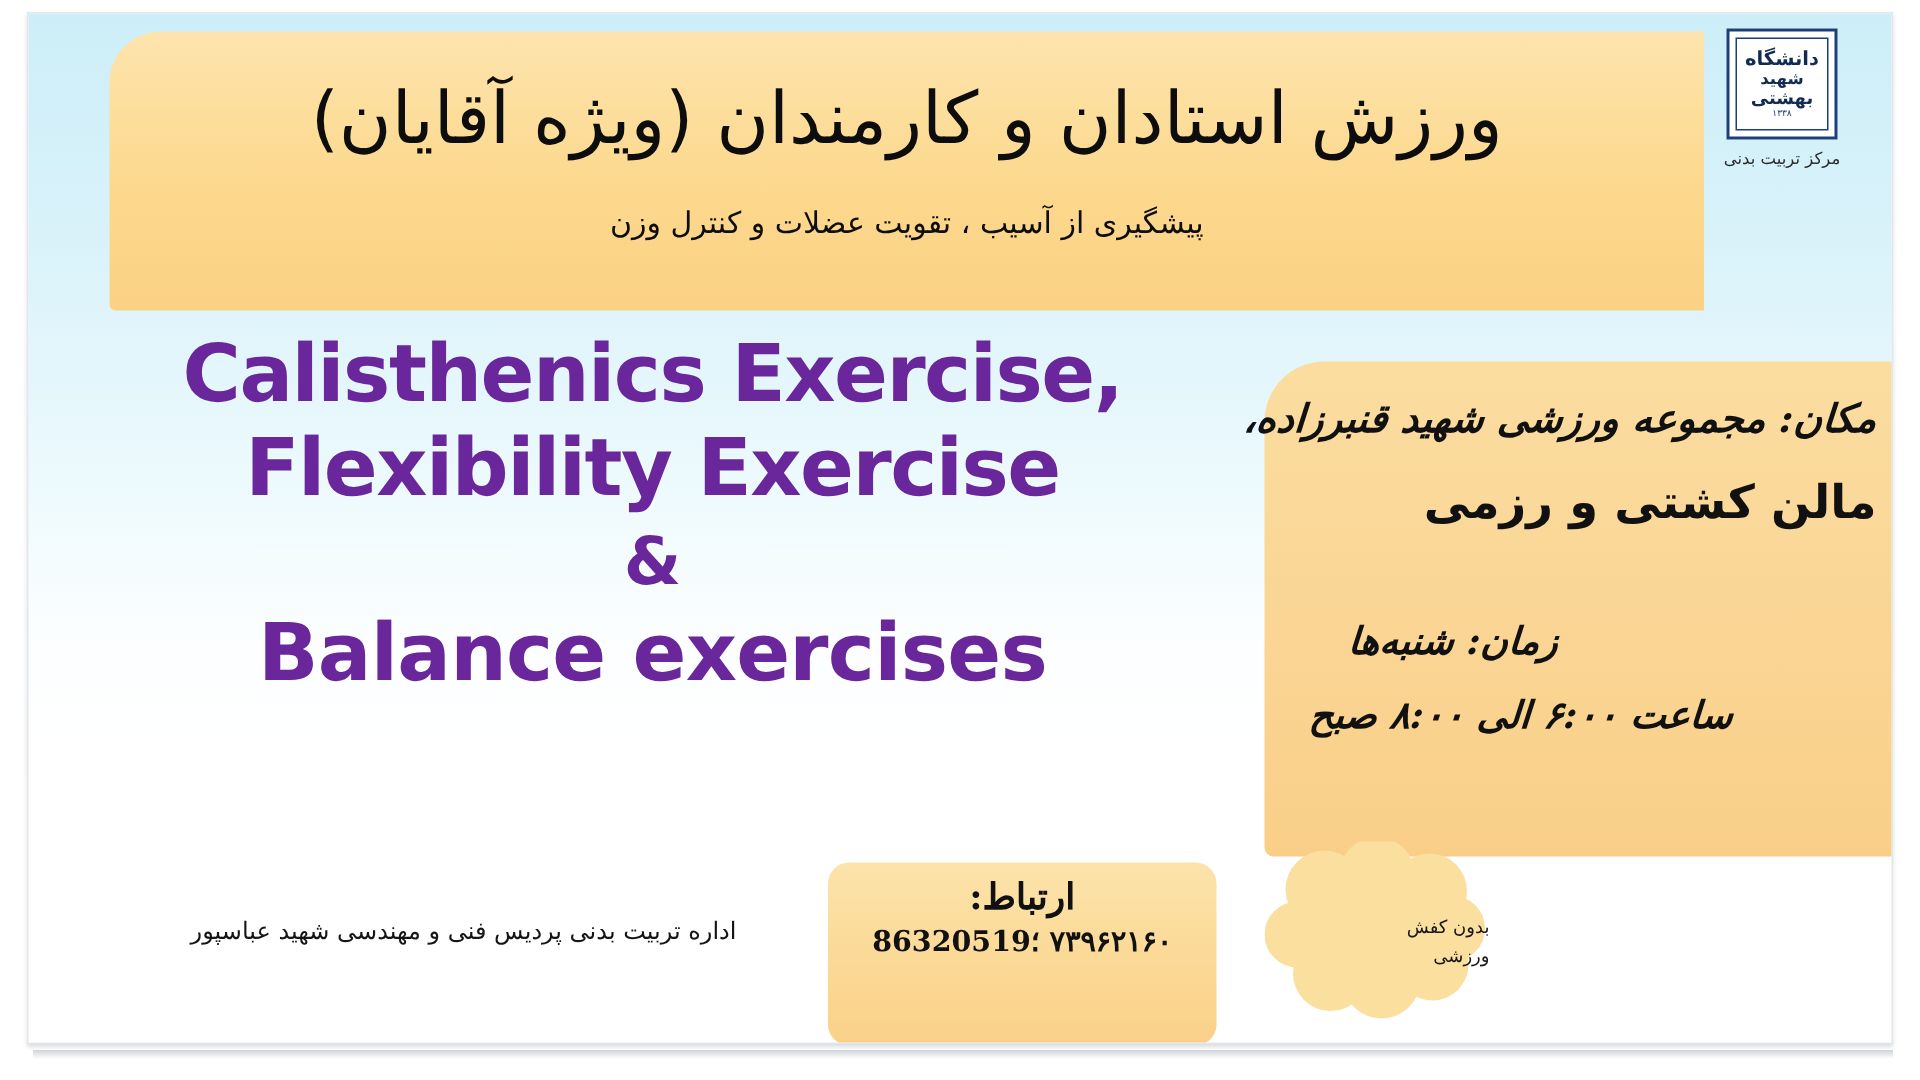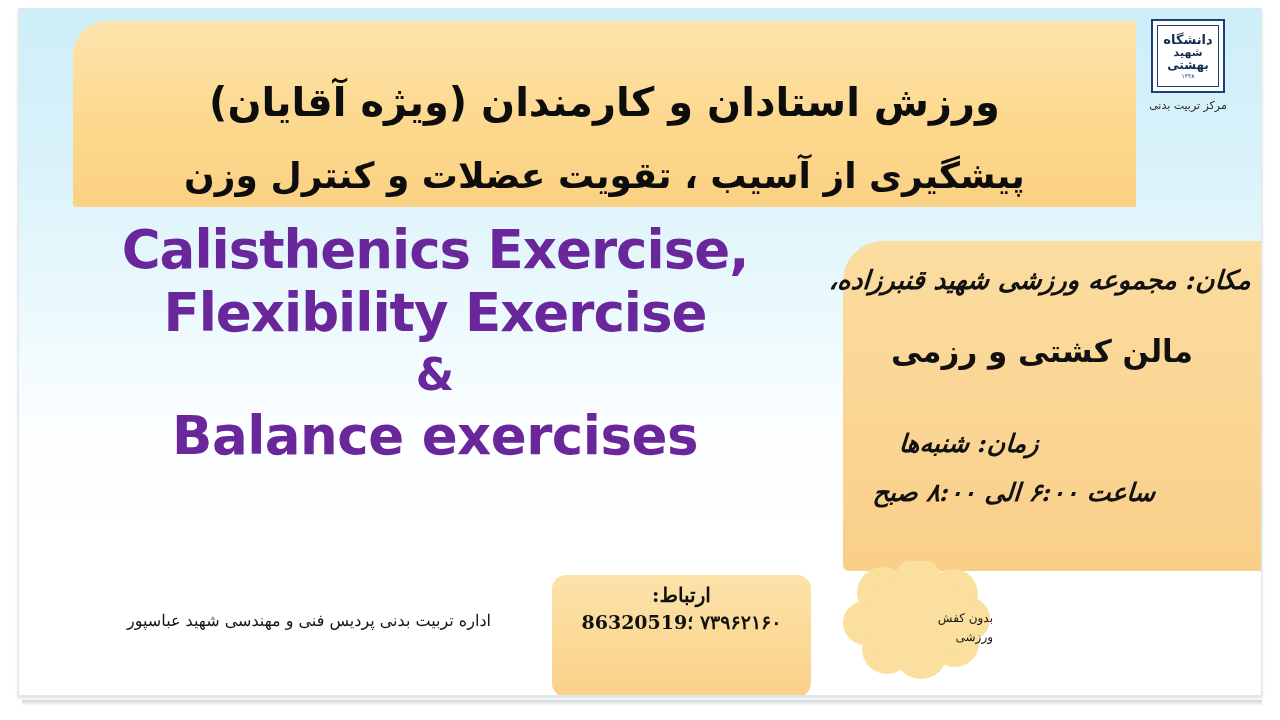--- a/index.html
+++ b/index.html
@@ -54,32 +54,32 @@
     background: linear-gradient(to bottom, #fde4ad 0%, #fcd98f 52%, #fbd183 100%);
     border-top-left-radius: 34px;
     border-bottom-left-radius: 4px;
     box-sizing: border-box;
     padding: 26px 30px 10px 30px;
     text-align: center;
     direction: rtl;
   }
   .header-title {
     font-family: "DejaVu Sans", "Liberation Sans", sans-serif;
-    font-weight: bold;
-    font-size: 40px;
+    font-weight: normal;
+    font-size: 48px;
     line-height: 1.25;
     color: #0d0d0d;
     letter-spacing: -0.5px;
     white-space: nowrap;
-    margin-top: 30px;
+    margin-top: 2px;
   }
   .header-subtitle {
     font-family: "DejaVu Sans", "Liberation Sans", sans-serif;
-    font-weight: bold;
-    font-size: 36px;
+    font-weight: normal;
+    font-size: 20px;
     line-height: 1.3;
     color: #0d0d0d;
     white-space: nowrap;
     margin-top: 26px;
   }
 
   
   .logo-block {
     position: absolute;
     right: 18px;
@@ -177,22 +177,22 @@
     font-style: italic;
     line-height: 1.35;
     white-space: nowrap;
     text-align: right;
     transform: skewX(-4deg);
   }
   .venue-line-2 {
     font-size: 31px;
     font-weight: bold;
     line-height: 1.4;
-    margin-top: 32px;
-    text-align: left;
+    margin-top: 16px;
+    text-align: right;
     padding-left: 26px;
     font-family: "DejaVu Sans", "Liberation Sans", sans-serif;
   }
   .time-line-1 {
     font-size: 25px;
     font-weight: bold;
     font-style: italic;
     margin-top: 56px;
     text-align: left;
     padding-left: 34px;
@@ -219,21 +219,21 @@
     background: linear-gradient(to bottom, #fce3ab 0%, #fbd894 60%, #fad089 100%);
     border-radius: 14px;
     box-sizing: border-box;
     padding: 6px 10px;
     direction: rtl;
     text-align: center;
     font-family: "DejaVu Serif", "Liberation Serif", serif;
     color: #111111;
   }
   .contact-label {
-    font-size: 20px;
+    font-size: 24px;
     font-weight: bold;
     line-height: 1.4;
   }
   .contact-line {
     font-size: 19px;
     font-weight: bold;
     line-height: 1.45;
     direction: rtl;
     white-space: nowrap;
   }

